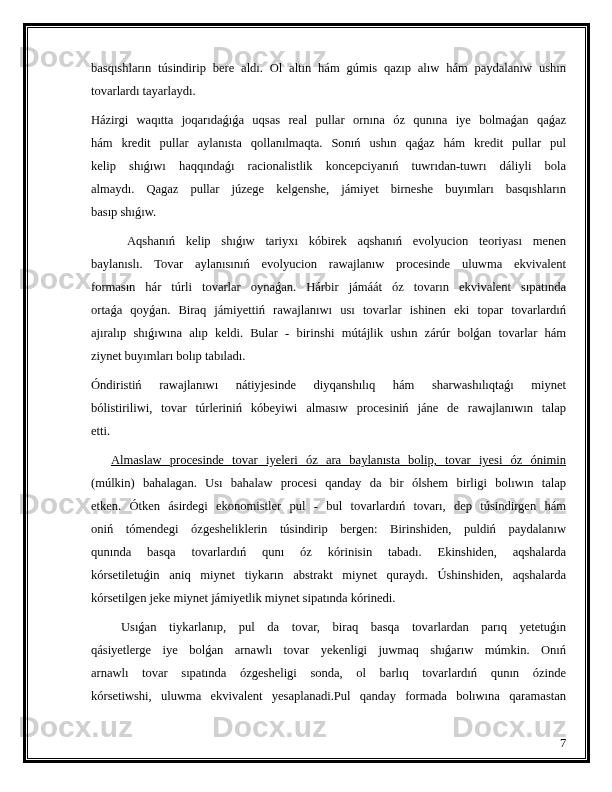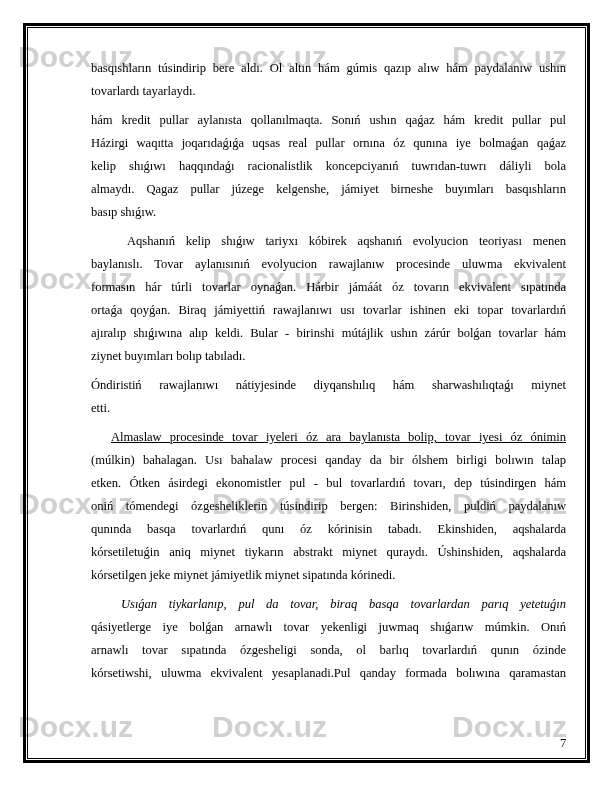--- a/index.html
+++ b/index.html
@@ -106,48 +106,49 @@
 <div id="page-border-outer">
   <div id="page-border-inner"></div>
 </div>
 
 <div id="text-block">
     <div class="para">
       <div class="line">basqıshların túsindirip bere aldı. Ol altın hám gúmis qazıp alıw hám paydalanıw ushın</div>
       <div class="line last-left">tovarlardı tayarlaydı.</div>
     </div>
     <div class="para">
+      <div class="line">Házirgi waqıtta joqarıdaǵıǵa uqsas real pullar ornına óz qunına iye bolmaǵan qaǵaz</div>
       <div class="line">hám kredit pullar aylanısta qollanılmaqta. Sonıń ushın qaǵaz hám kredit pullar pul</div>
-      <div class="line">Házirgi waqıtta joqarıdaǵıǵa uqsas real pullar ornına óz qunına iye bolmaǵan qaǵaz</div>
       <div class="line">kelip shıǵıwı haqqındaǵı racionalistlik koncepciyanıń tuwrıdan-tuwrı dáliyli bola</div>
       <div class="line">almaydı. Qagaz pullar júzege kelgenshe, jámiyet birneshe buyımları basqıshların</div>
       <div class="line last-left">basıp shıǵıw.</div>
     </div>
     <div class="para">
       <div class="line" style="text-indent: 36px;">Aqshanıń kelip shıǵıw tariyxı kóbirek aqshanıń evolyucion teoriyası menen</div>
       <div class="line">baylanıslı. Tovar aylanısınıń evolyucion rawajlanıw procesinde uluwma ekvivalent</div>
       <div class="line">formasın hár túrli tovarlar oynaǵan. Hárbir jámáát óz tovarın ekvivalent sıpatında</div>
       <div class="line">ortaǵa qoyǵan. Biraq jámiyettiń rawajlanıwı usı tovarlar ishinen eki topar tovarlardıń</div>
       <div class="line">ajıralıp shıǵıwına alıp keldi. Bular - birinshi mútájlik ushın zárúr bolǵan tovarlar hám</div>
       <div class="line last-left">ziynet buyımları bolıp tabıladı.</div>
     </div>
     <div class="para">
       <div class="line">Óndiristiń rawajlanıwı nátiyjesinde diyqanshılıq hám sharwashılıqtaǵı miynet</div>
+      <div class="line">bólistiriliwi, tovar túrleriniń kóbeyiwi almasıw procesiniń jáne de rawajlanıwın talap</div>
       <div class="line last-left">etti.</div>
     </div>
     <div class="para">
       <div class="line" style="text-indent: 20px; text-decoration: underline;">Almaslaw procesinde tovar iyeleri óz ara baylanısta bolip, tovar iyesi óz ónimin</div>
       <div class="line">(múlkin) bahalagan. Usı bahalaw procesi qanday da bir ólshem birligi bolıwın talap</div>
       <div class="line">etken. Ótken ásirdegi ekonomistler pul - bul tovarlardıń tovarı, dep túsindirgen hám</div>
       <div class="line">oniń tómendegi ózgesheliklerin túsindirip bergen: Birinshiden, puldiń paydalanıw</div>
       <div class="line">qunında basqa tovarlardıń qunı óz kórinisin tabadı. Ekinshiden, aqshalarda</div>
       <div class="line">kórsetiletuǵin aniq miynet tiykarın abstrakt miynet quraydı. Úshinshiden, aqshalarda</div>
       <div class="line last-left">kórsetilgen jeke miynet jámiyetlik miynet sipatında kórinedi.</div>
     </div>
     <div class="para">
-      <div class="line" style="text-indent: 30px; font-style: italic;">Usıǵan tiykarlanıp, pul da tovar, biraq basqa tovarlardan parıq yetetuǵın</div>
+      <div class="line" style="text-indent: 30px;">Usıǵan tiykarlanıp, pul da tovar, biraq basqa tovarlardan parıq yetetuǵın</div>
       <div class="line">qásiyetlerge iye bolǵan arnawlı tovar yekenligi juwmaq shıǵarıw múmkin. Onıń</div>
       <div class="line">arnawlı tovar sıpatında ózgesheligi sonda, ol barlıq tovarlardıń qunın ózinde</div>
       <div class="line">kórsetiwshi, uluwma ekvivalent yesaplanadi.Pul qanday formada bolıwına qaramastan</div>
     </div>
   </div>
 
 <div id="page-number">7</div>
 
 </body></html>

